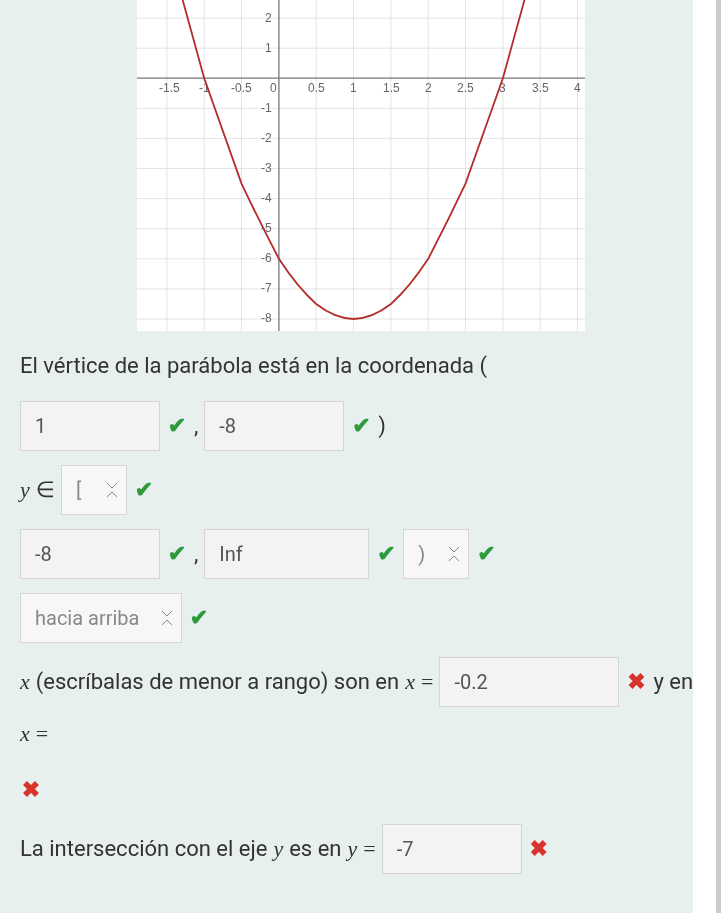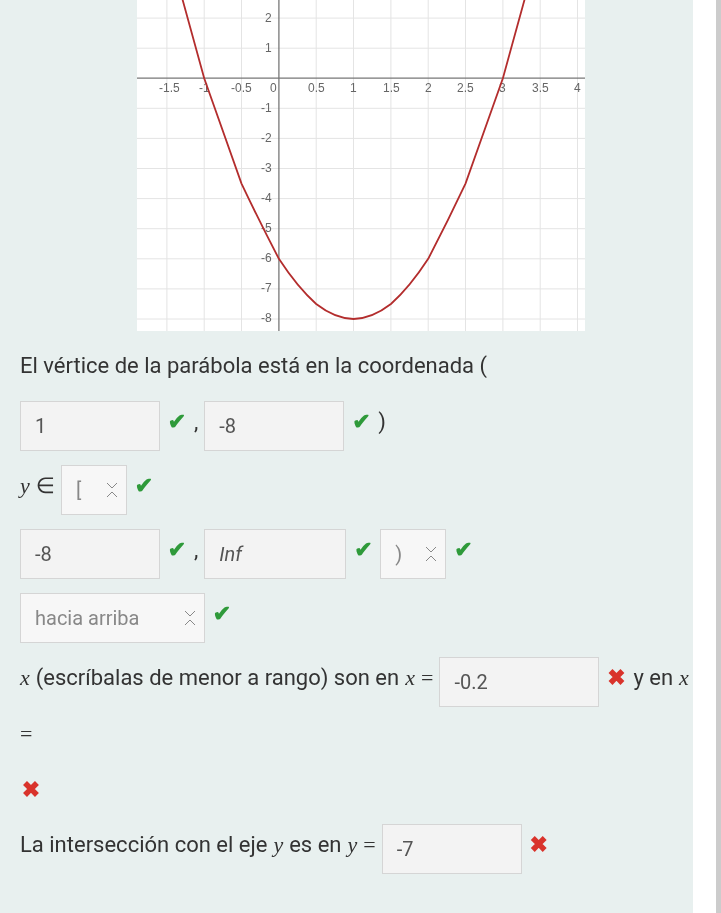--- a/index.html
+++ b/index.html
@@ -18,35 +18,36 @@
       background: #fff;
       margin: 0 auto;
       width: 448px;
       height: 331px;
       overflow: hidden;
       position: relative;
     }
     .prompt-line {
       display: flex;
       flex-wrap: wrap;
+      align-items: center;
       gap: 6px;
       margin-top: 14px;
     }
     .text-input {
       font-family: inherit;
       font-size: 20px;
       padding: 12px 14px;
       border: 1px solid #d5d5d5;
       background: #f3f3f3;
       color: #555;
       width: 130px;
     }
     .text-input.narrow { width: 140px; }
-    .text-input.wide { width: 142px; font-style: italic; }
-    .text-input.med { width: 160px; }
+    .text-input.wide { width: 165px; }
+    .text-input.med { width: 180px; }
     .select-input {
       font-family: inherit;
       font-size: 20px;
       padding: 12px 28px 12px 14px;
       border: 1px solid #d5d5d5;
       background: #f7f7f7;
       color: #888;
       appearance: none;
       position: relative;
     }
@@ -210,21 +211,21 @@
     <span class="select-wrap">
       <select class="select-input" style="width:66px">
         <option>)</option>
       </select>
     </span>
     <span class="check">✔</span>
   </div>
 
   <div class="prompt-line">
     <span class="select-wrap">
-      <select class="select-input" style="width:185px">
+      <select class="select-input" style="width:162px">
         <option>hacia arriba</option>
       </select>
     </span>
     <span class="check">✔</span>
   </div>
 
   <div class="prompt-line">
     <span class="mathvar">x</span>
     <span>(escríbalas de menor a rango) son en</span>
     <span class="mathvar"><span>x</span></span>

